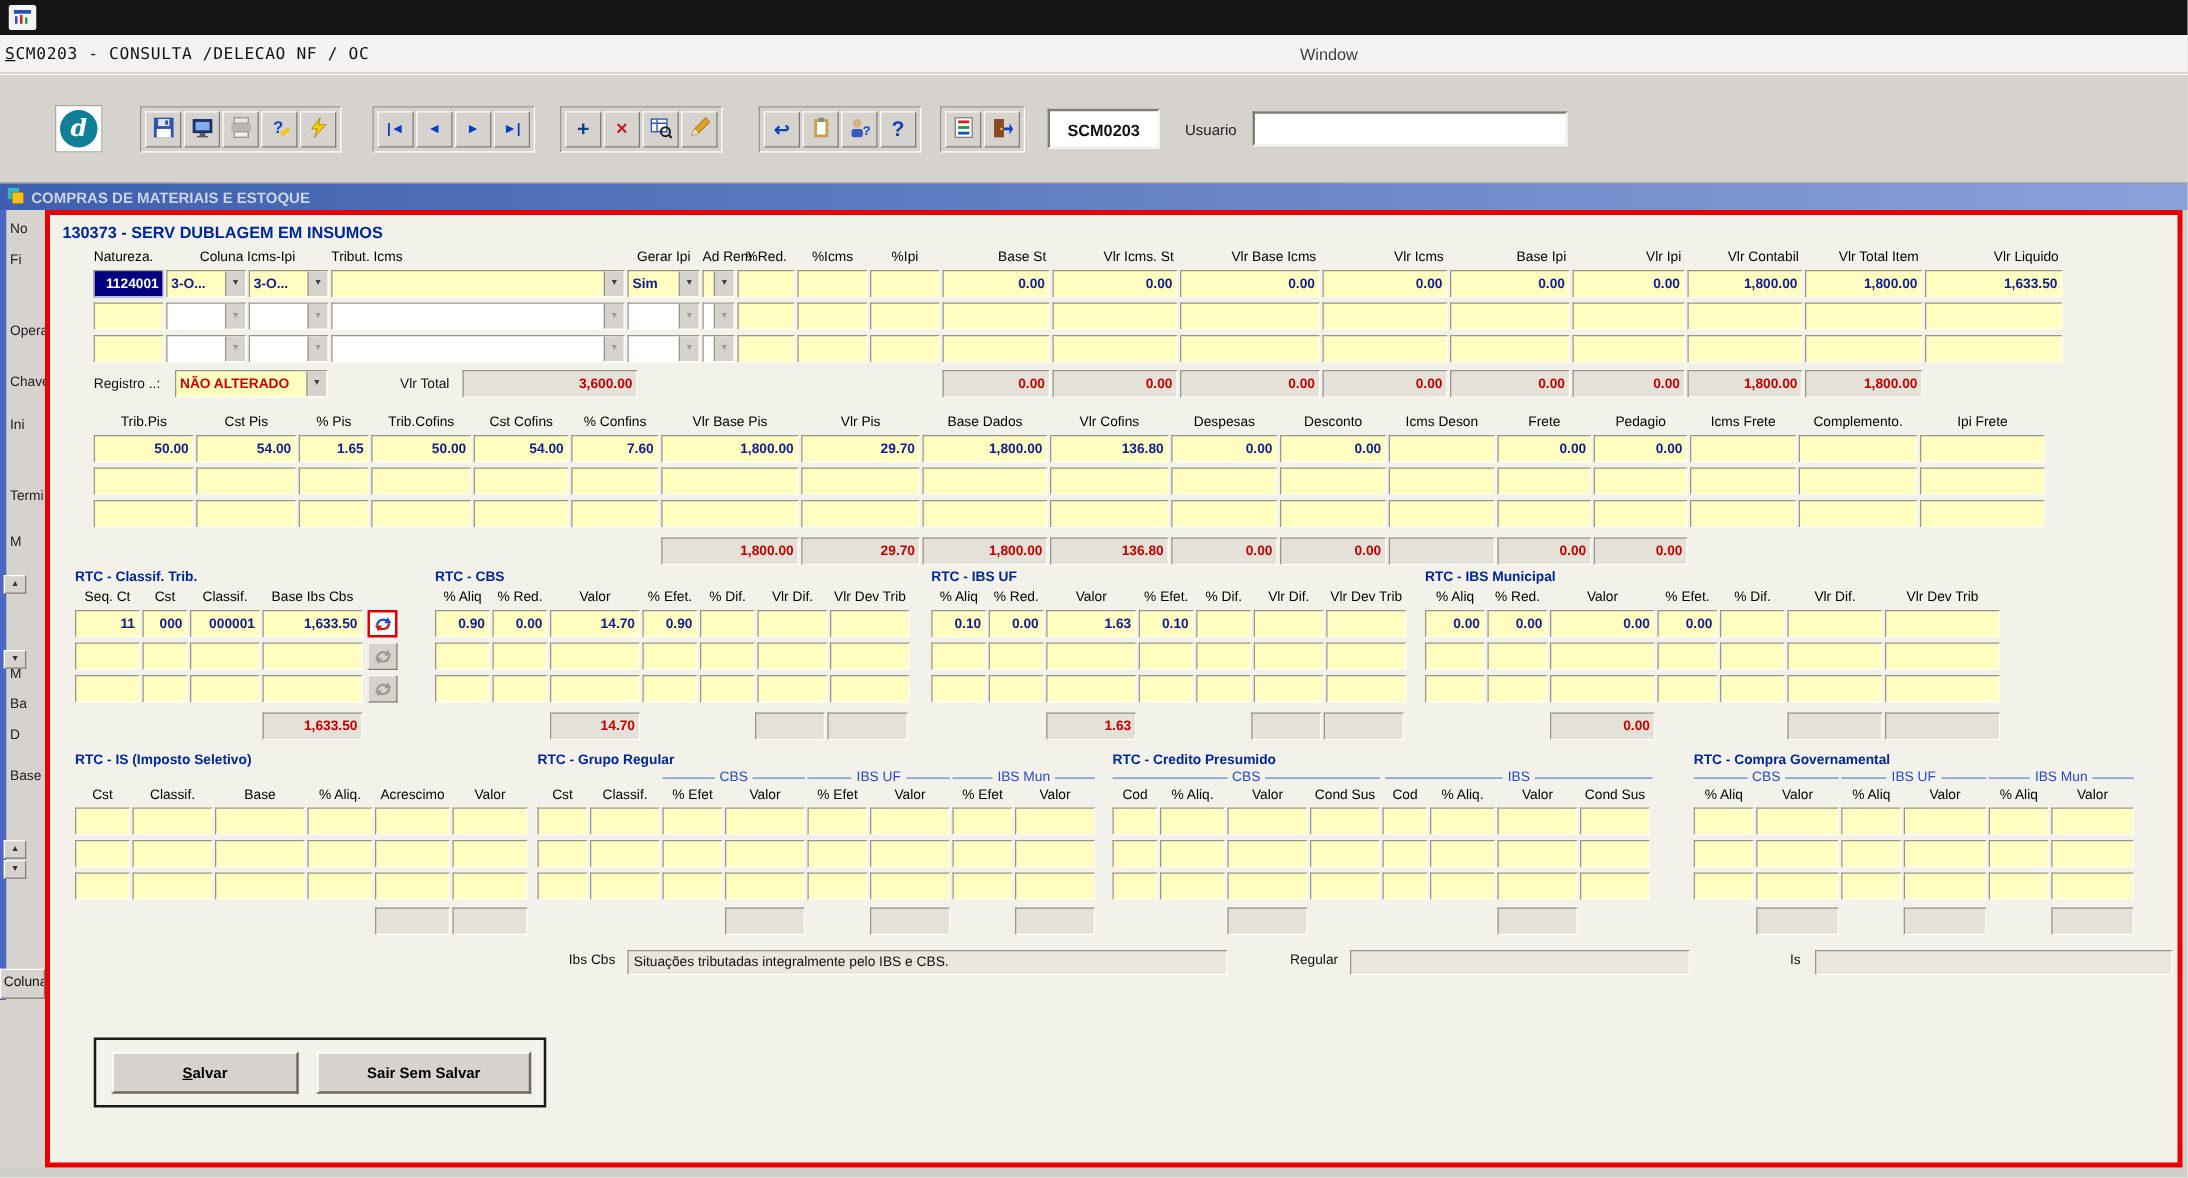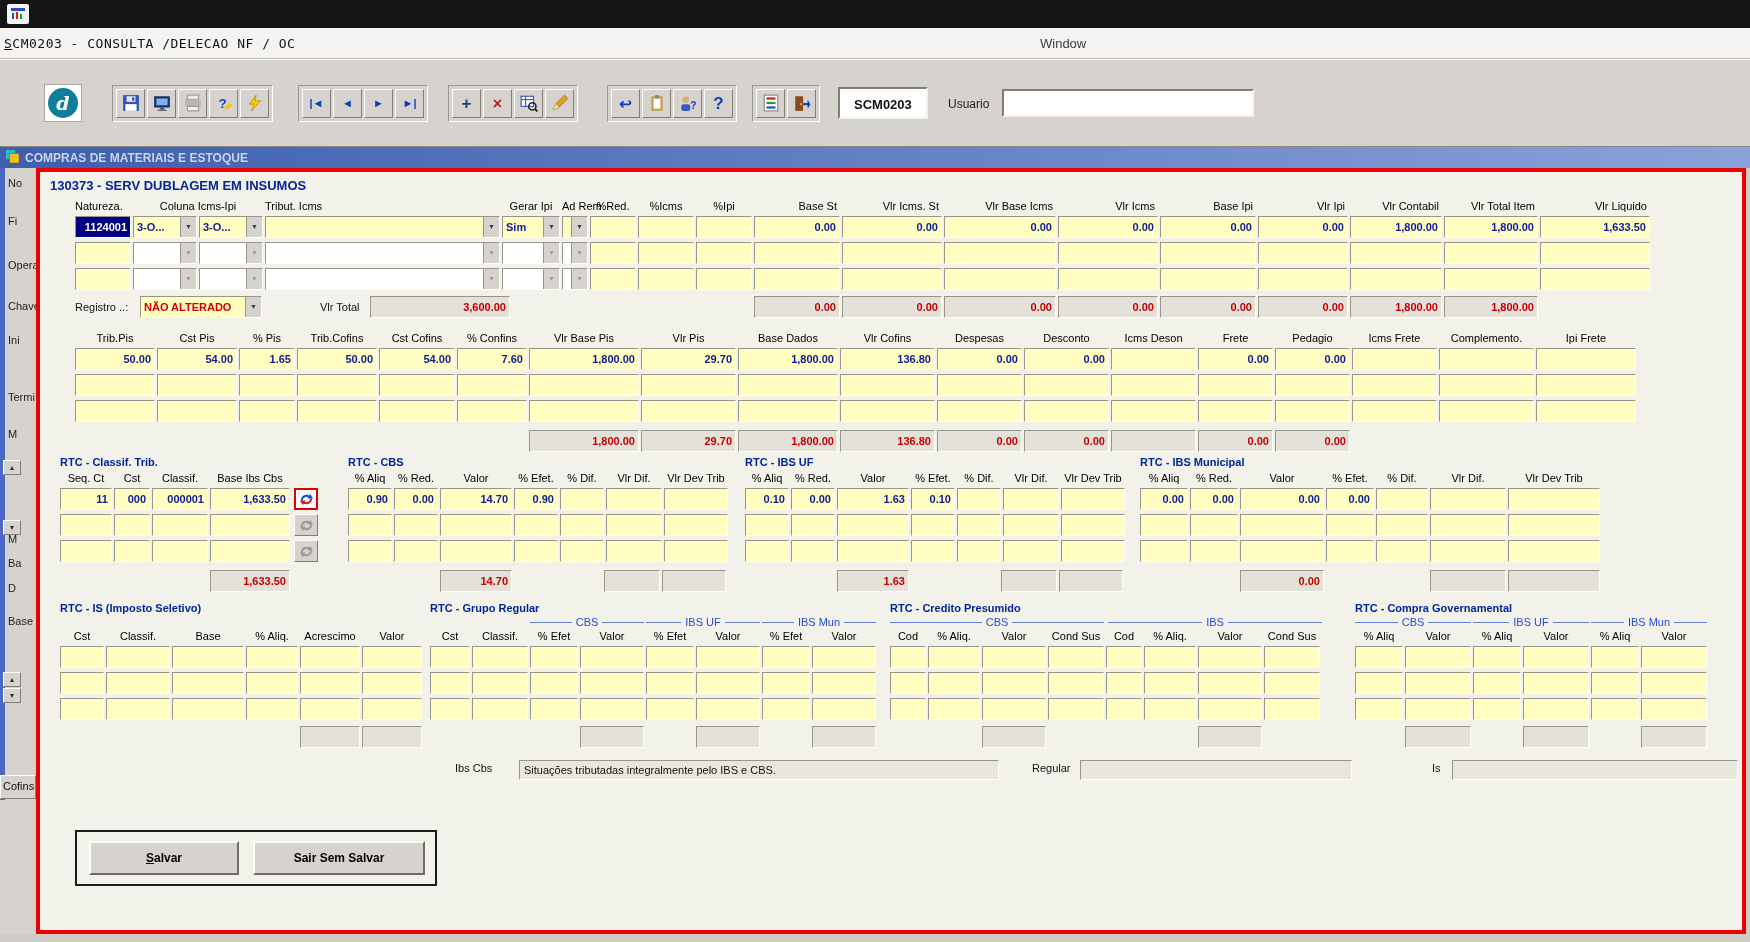--- a/index.html
+++ b/index.html
@@ -219,39 +219,39 @@
   <span><svg width="13" height="13" viewBox="0 0 14 14">
         <rect x="0" y="0" width="10" height="10" fill="#2fb8c8"></rect>
         <rect x="4" y="4" width="10" height="10" fill="#f2c218" stroke="#806000" stroke-width="0.5"></rect>
       </svg></span>
   <span>COMPRAS DE MATERIAIS E ESTOQUE</span>
 </div>
 
 <div class="abs leftstrip">
   <div class="abs blueline"></div>
   <div class="abs llab" style="top:9px">No</div>
-  <div class="abs llab" style="top:47px">Fi</div>
+  <div class="abs llab" style="top:34px">Fi</div>
   <div class="abs llab" style="top:91px">Opera</div>
   <div class="abs llab" style="top:132px">Chave</div>
   <div class="abs llab" style="top:166px">Ini</div>
   <div class="abs llab" style="top:223px">Termi</div>
   <div class="abs llab" style="top:260px">M</div>
   <div class="abs llab" style="top:365px">M</div>
   <div class="abs llab" style="top:389px">Ba</div>
   <div class="abs llab" style="top:414px">D</div>
   <div class="abs llab" style="top:447px">Base</div>
   <div class="abs spin" style="top:292px;height:76px">
     <div class="sbtn" style="top:0"><span>▲</span></div>
     <div class="sbtn" style="top:60px"><span>▼</span></div>
   </div>
   <div class="abs spin" style="top:504px;height:32px">
     <div class="sbtn" style="top:0"><span>▲</span></div>
     <div class="sbtn" style="top:16px"><span>▼</span></div>
   </div>
-  <div class="abs consu">Cofins</div>
+  <div class="abs consu">Coluna</div>
 </div>
 
 <div class="abs dialog">
   <div class="dbody">
 
     <div class="abs itemtitle">130373 - SERV DUBLAGEM EM INSUMOS</div>
 
     <div class="abs" style="left:35px;top:28px">
         <div class="ghead">
           <div class="h l" style="width: 56px;">Natureza.</div>
@@ -925,21 +925,21 @@
         <div class="sp" style="width:50px"></div>
         <div class="tot" style="width:66px"></div>
         <div class="sp" style="width:50px"></div>
         <div class="tot" style="width:66px"></div>
         <div class="sp" style="width:50px"></div>
         <div class="tot" style="width:66px"></div>
       </div>
     </div>
 
     <div class="flab" style="left:415px;top:590px">Ibs Cbs</div>
-    <div class="ffield" style="left:479px;top:588px;width:480px">Situações tributadas integralmente pelo IBS e CBS.</div>
+    <div class="ffield" style="left:462px;top:588px;width:480px">Situações tributadas integralmente pelo IBS e CBS.</div>
     <div class="flab" style="left:992px;top:590px">Regular</div>
     <div class="ffield" style="left:1040px;top:588px;width:272px"></div>
     <div class="flab" style="left:1392px;top:590px">Is</div>
     <div class="ffield" style="left:1412px;top:588px;width:286px"></div>
 
     <div class="abs btnbox" style="left:35px;top:658px;width:362px;height:56px">
       <div class="btn" style="left:12px;top:9px;width:150px;height:34px">
           <span class="uline">Salvar</span>
         </div>
       <div class="btn" style="left:176px;top:9px;width:172px;height:34px">

